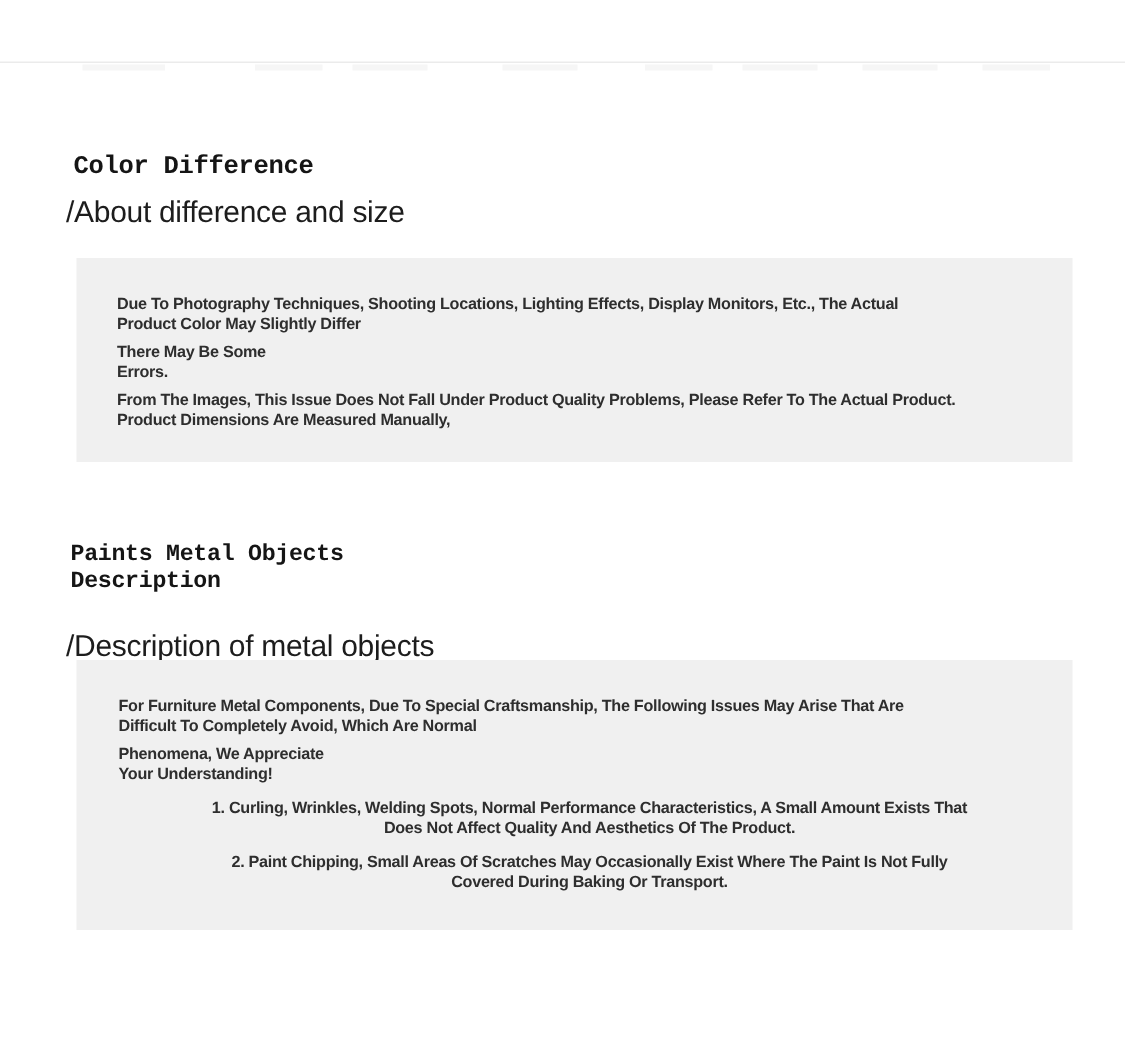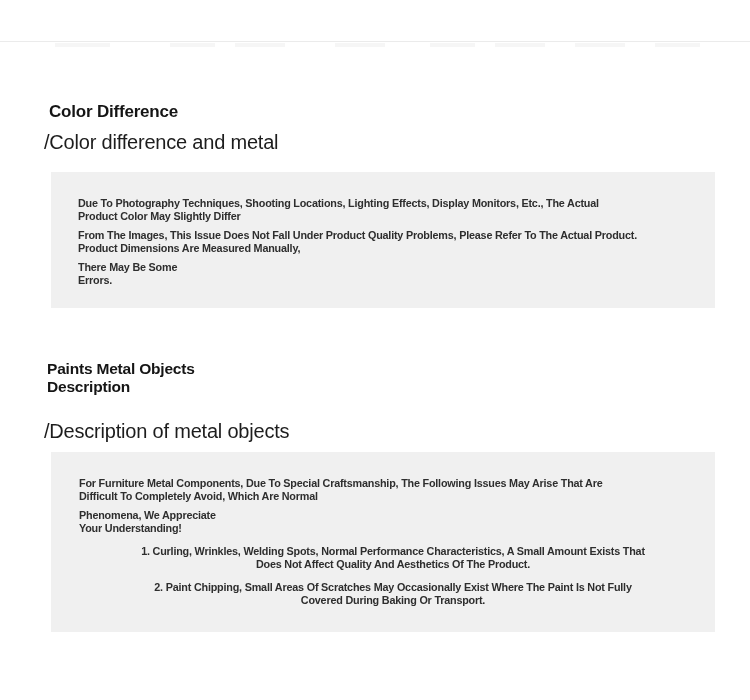--- a/index.html
+++ b/index.html
@@ -22,40 +22,41 @@
   .artifact-row i {
     position: absolute; top: 1px; height: 4px;
     background: #f6f6f6; display: block;
   }
   .sec-title {
     position: absolute;
     font-weight: 700;
     color: #151515;
     letter-spacing: -0.2px;
     white-space: pre-line;
+    font-family: Liberation Mono, monospace;
   }
   .sec-title.t1 { left: 49px; top: 102px; font-size: 17px; }
   .sec-title.t2 { left: 47px; top: 360px; font-size: 15.5px; line-height: 18px; }
   .sec-subtitle {
     position: absolute;
     font-weight: 400;
     color: #1d1d1d;
     font-size: 20px;
     letter-spacing: -0.2px;
   }
   .sec-subtitle.s1 { left: 44px; top: 131px; }
   .sec-subtitle.s2 { left: 44px; top: 399px; margin-top: 21px; }
   .note-box {
     position: absolute;
     left: 51px;
     width: 664px;
     background: #f0f0f0;
   }
   .note-box.b1 { top: 172px; height: 136px; padding: 25px 8px 0 27px; }
-  .note-box.b2 { top: 440px; height: 180px; padding: 25px 8px 0 28px; margin-top: 12px; }
+  .note-box.b2 { top: 440px; height: 180px; padding: 25px 8px 0 28px; }
   .note-box p {
     font-size: 10.8px;
     font-weight: 700;
     line-height: 13px;
     letter-spacing: -0.2px;
     color: #2e2e2e;
     white-space: pre-line;
     margin: 0 0 6px 0;
   }
   .note-box p.gap { margin-top: 10px; text-align: center; }
@@ -71,29 +72,29 @@
     <i style="left:170px;width:45px"></i>
     <i style="left:235px;width:50px"></i>
     <i style="left:335px;width:50px"></i>
     <i style="left:430px;width:45px"></i>
     <i style="left:495px;width:50px"></i>
     <i style="left:575px;width:50px"></i>
     <i style="left:655px;width:45px"></i>
   </div>
 
   <h2 class="sec-title t1">Color Difference</h2>
-  <div class="sec-subtitle s1">/Color difference and metal</div>
+  <div class="sec-subtitle s1">/About difference and size</div>
 
   <div class="note-box b1">
     <p>Due To Photography Techniques, Shooting Locations, Lighting Effects, Display Monitors, Etc., The Actual
 Product Color May Slightly Differ</p>
+    <p>There May Be Some
+Errors.</p>
     <p>From The Images, This Issue Does Not Fall Under Product Quality Problems, Please Refer To The Actual Product.
 Product Dimensions Are Measured Manually,</p>
-    <p>There May Be Some
-Errors.</p>
   </div>
 
   <h2 class="sec-title t2">Paints Metal Objects
 Description</h2>
   <div class="sec-subtitle s2">/Description of metal objects</div>
 
   <div class="note-box b2">
     <p>For Furniture Metal Components, Due To Special Craftsmanship, The Following Issues May Arise That Are
 Difficult To Completely Avoid, Which Are Normal</p>
     <p>Phenomena, We Appreciate

